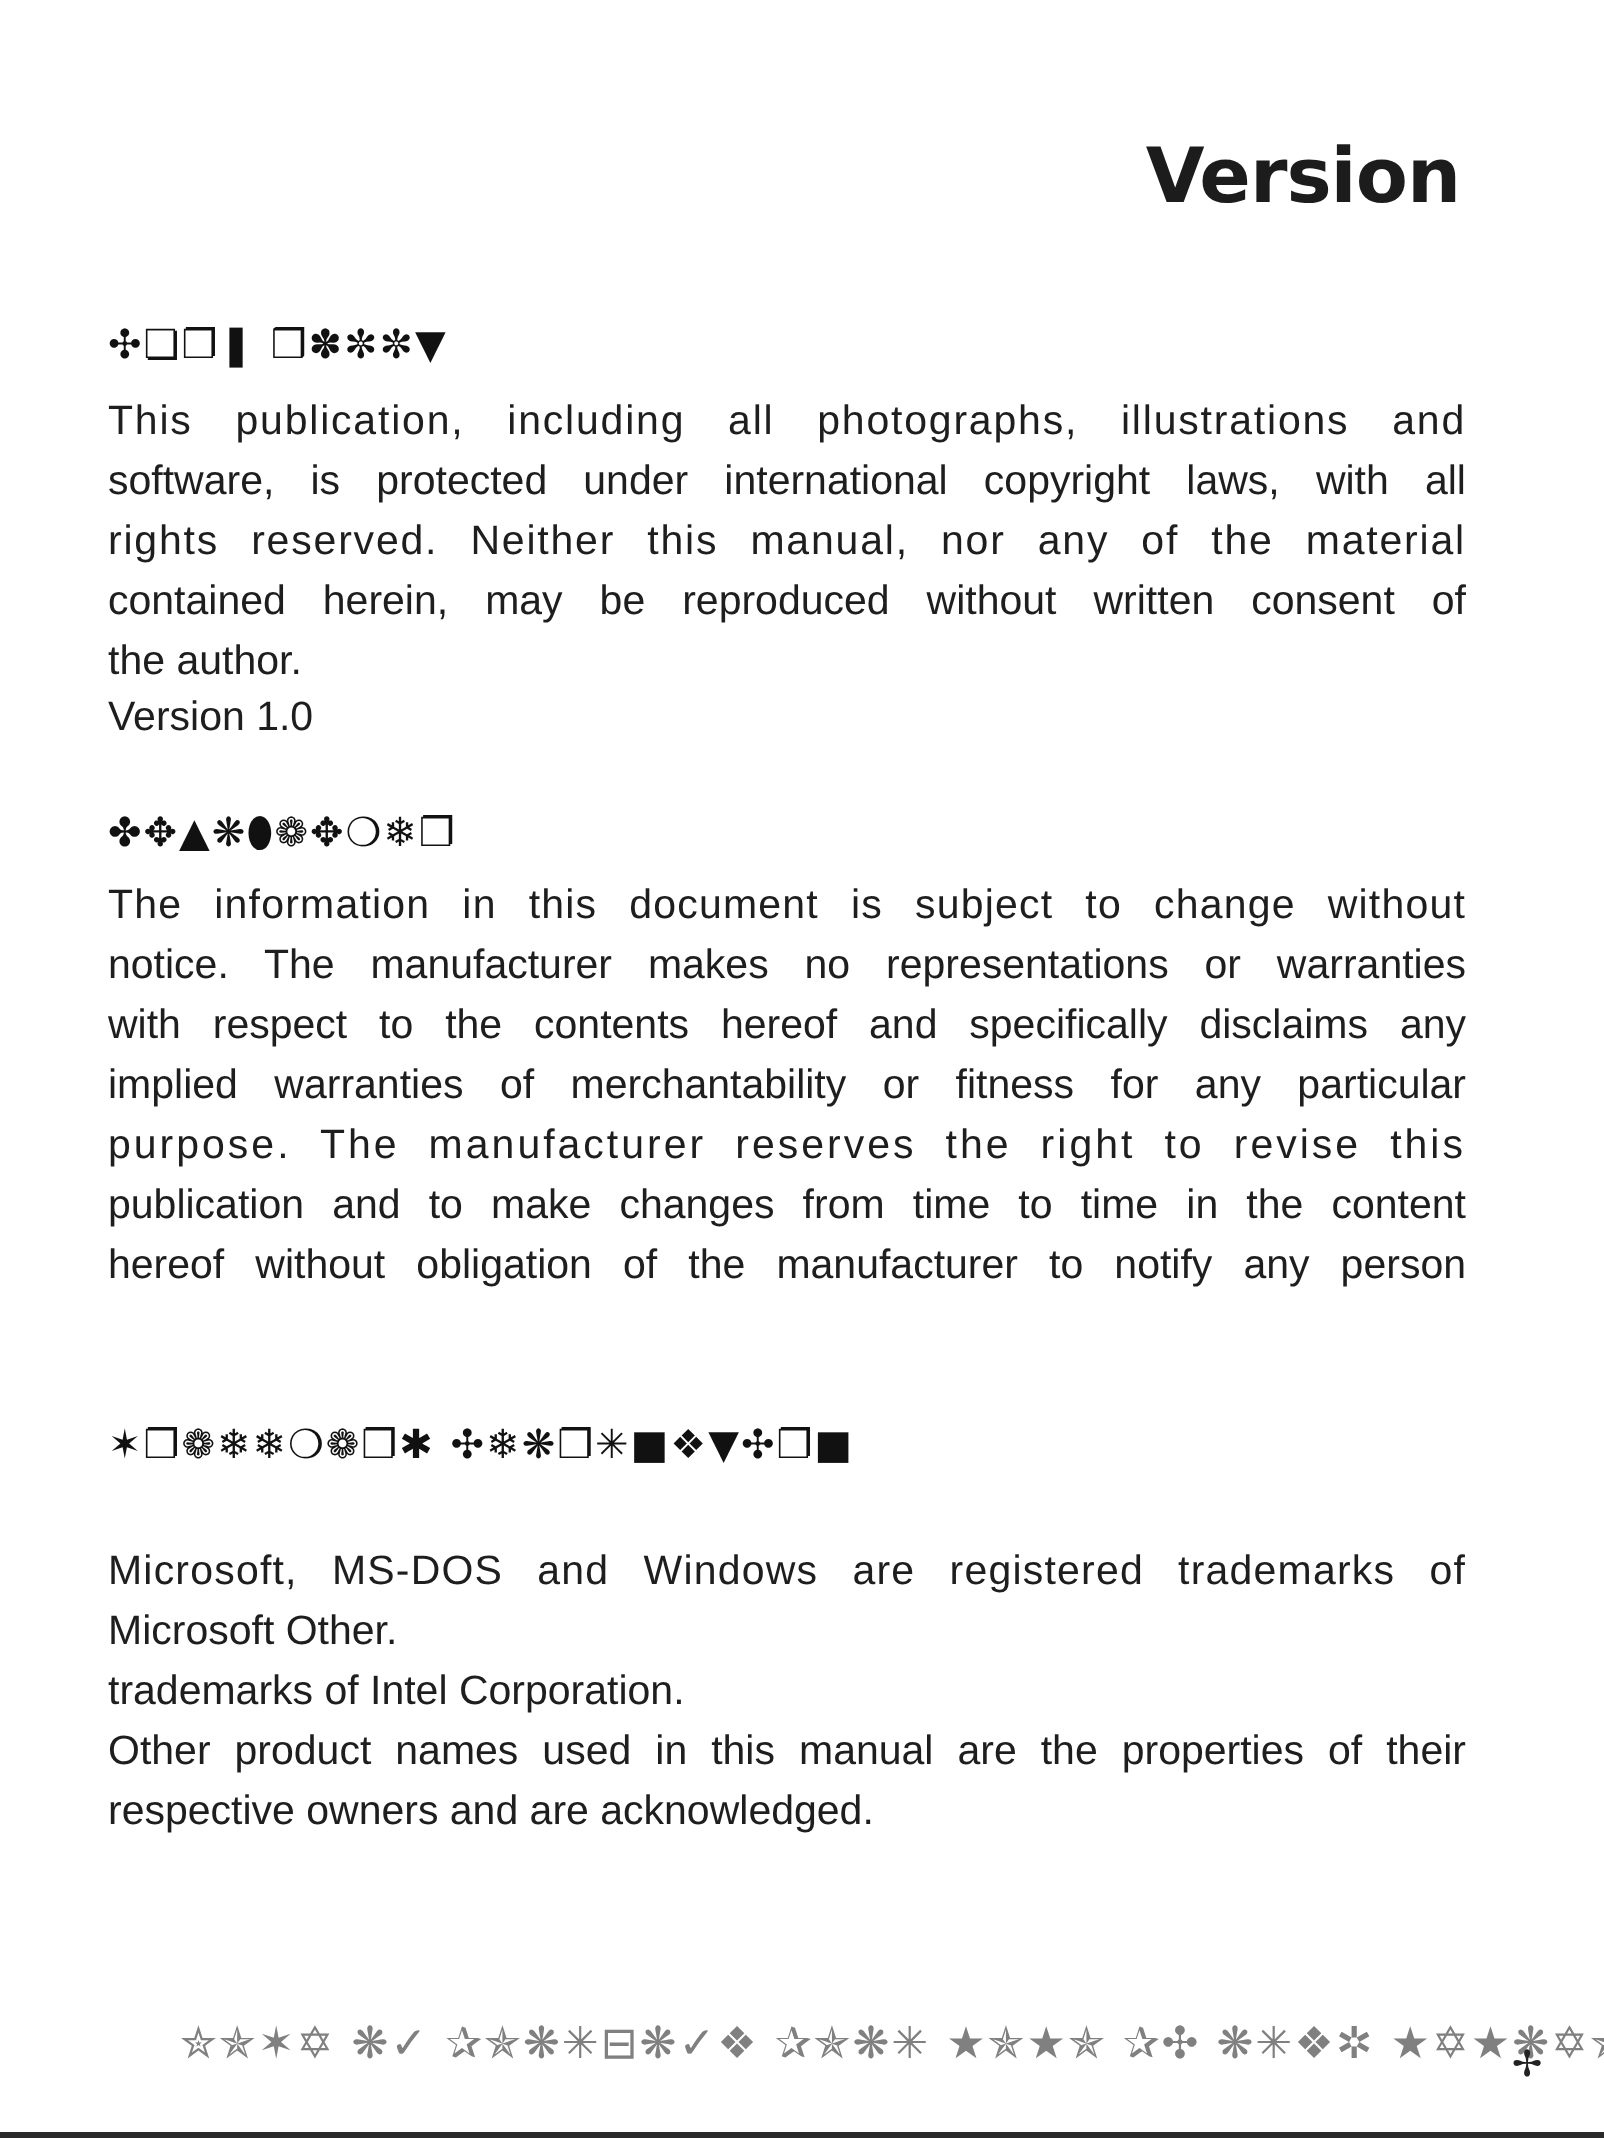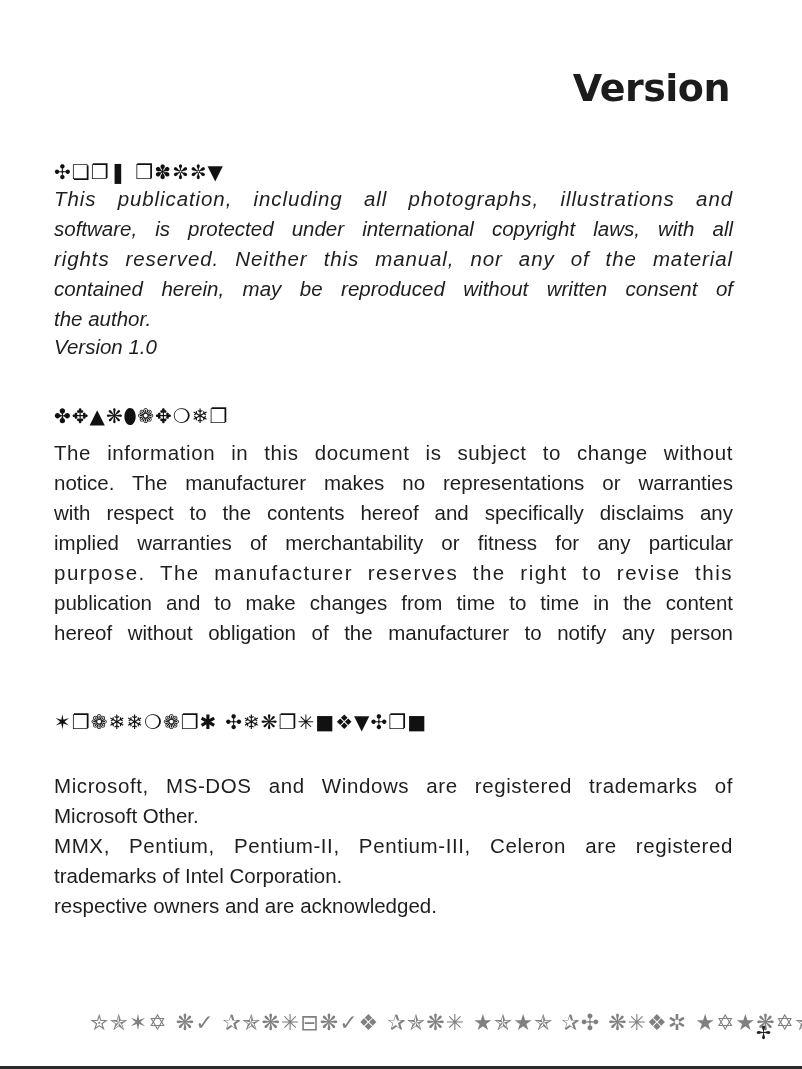--- a/index.html
+++ b/index.html
@@ -12,21 +12,21 @@
     .footer-glyphs { position: absolute; left: 90px; top: 1010px; font-family: "DejaVu Sans", sans-serif; font-size: 22px; color: #808080; letter-spacing: 1px; white-space: nowrap; }
     .page-number { position: absolute; left: 756px; top: 1022px; font-family: "DejaVu Sans", sans-serif; font-size: 18px; color: #222; }
     .bottom-rule { position: absolute; left: 0; right: 0; top: 1066px; height: 3px; background: #2a2a2a; }
   </style>
 </head>
 <body>
 
 <h1 class="page-title">Version</h1>
 
 <div class="heading" style="top:160px;">✣❏❐❚ ❒✽✼✼▼</div>
-<div class="para" style="top:184px;font-style:italic;">
+<div class="para" style="top:196px;">
   <span class="line" style="letter-spacing:0.9px;">This publication, including all photographs, illustrations and</span>
   <span class="line">software, is protected under international copyright laws, with all</span>
   <span class="line" style="letter-spacing:0.9px;">rights reserved. Neither this manual, nor any of the material</span>
   <span class="line">contained herein, may be reproduced without written consent of</span>
   <span class="line last">the author.</span>
   <span class="line last" style="margin-top:-2px;">Version 1.0</span>
 </div>
 
 <div class="heading" style="top:404px;">✤✥▲❋⬮❁✥❍❄❐</div>
 <div class="para" style="top:438px;">
@@ -36,20 +36,20 @@
   <span class="line">implied warranties of merchantability or fitness for any particular</span>
   <span class="line" style="letter-spacing:1.5px;">purpose. The manufacturer reserves the right to revise this</span>
   <span class="line">publication and to make changes from time to time in the content</span>
   <span class="line">hereof without obligation of the manufacturer to notify any person</span>
 </div>
 
 <div class="heading" style="top:710px;">✶❐❁❄❄❍❁❐✱ ✣❄❋❐✳■❖▼✣❐■</div>
 <div class="para" style="top:771px;">
   <span class="line" style="letter-spacing:0.6px;">Microsoft, MS-DOS and Windows are registered trademarks of</span>
   <span class="line last">Microsoft Other.</span>
-  <span class="line" style="letter-spacing:0.6px;">MMX, Pentium, Pentium-II, Pentium-III, Celeron are registered</span>
   <span class="line last">trademarks of Intel Corporation.</span>
+  <span class="line">Other product names used in this manual are the properties of their</span>
   <span class="line last">respective owners and are acknowledged.</span>
 </div>
 
 <div class="footer-glyphs">✮✯✶✡ ❋✓ ✰✯❋✳⊟❋✓❖ ✰✯❋✳ ★✯★✯ ✰✣ ❋✳❖✲ ★✡★❋✡✯</div>
 <div class="page-number">✢</div>
 <div class="bottom-rule"></div>
 
 </body></html>

